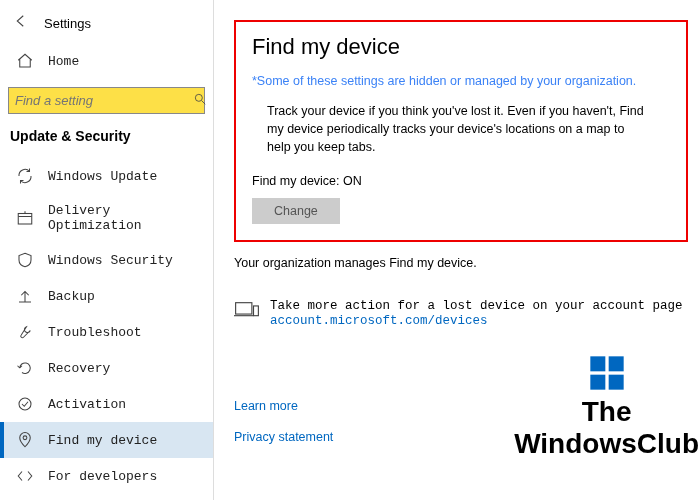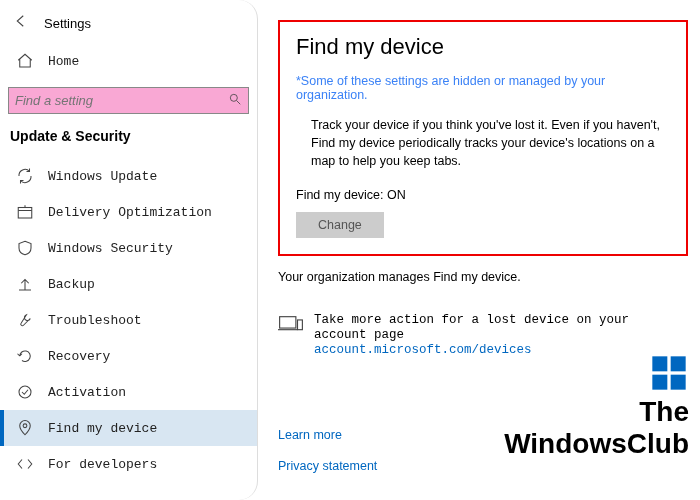--- a/index.html
+++ b/index.html
@@ -1,47 +1,47 @@
 <!DOCTYPE html>
 <html><head>
   <meta charset="utf-8">
   <style>
     * { box-sizing: border-box; margin: 0; padding: 0; }
     body { font-family: "Segoe UI", sans-serif; font-size: 13px; color: #000; background: #fff; width: 700px; height: 500px; overflow: hidden; }
     .window { display: flex; height: 100%; }
-    .sidebar { width: 258px; border-right: 1px solid #ddd; display: flex; flex-direction: column; padding-top: 4px; border-radius: 19px; }
+    .sidebar { width: 214px; border-right: 1px solid #ddd; display: flex; flex-direction: column; padding-top: 4px; }
     .header-row { display: flex; align-items: center; padding: 8px 8px 4px 8px; gap: 10px; }
     .back-arrow { font-size: 18px; color: #333; padding: 0 4px; }
     .app-title { font-size: 13px; }
     .nav { padding: 4px 0; overflow-y: auto; font-family: Liberation Mono, monospace; }
     .nav-item { display: flex; align-items: center; padding: 9px 8px 9px 16px; gap: 14px; cursor: default; position: relative; }
     .nav-item.active { background: #d8e6f2; }
     .nav-item.active::before { content: ""; position: absolute; left: 0; top: 0; bottom: 0; width: 4px; background: #0067c0; }
     .nav-item .icon { width: 18px; height: 18px; display: flex; align-items: center; justify-content: center; flex-shrink: 0; }
     .nav-item .label { font-size: 13px; color: #222; }
     .search-wrap { padding: 4px 8px 8px 8px; }
-    .search-box { display: flex; align-items: center; border: 1px solid #888; padding: 4px 6px; background: #f9a8d4; }
+    .search-box { display: flex; align-items: center; border: 1px solid #888; padding: 4px 6px; background: #fde047; }
     .search-input { flex: 1; border: none; outline: none; font-size: 13px; font-style: italic; color: #666; background: transparent; }
     .search-icon { flex-shrink: 0; }
     .category { padding: 6px 8px 10px 10px; font-weight: 600; font-size: 14px; }
     .main { flex: 1; padding: 20px 12px 12px 20px; position: relative; overflow: hidden; }
     .redbox { border: 2px solid #e00; padding: 12px 16px 16px 16px; margin-bottom: 14px; }
     .page-title { font-size: 22px; font-weight: 400; margin-bottom: 14px; }
     .org-warning { color: #3b82f6; font-size: 12.5px; margin-bottom: 14px; }
     .desc { font-size: 12.5px; line-height: 1.45; margin-bottom: 18px; max-width: 380px; margin-left: 15px; }
     .status { font-size: 12.5px; margin-bottom: 10px; }
     .change-btn { background: #ccc; border: none; padding: 6px 22px; font-size: 12.5px; color: #555; }
     .org-manages { font-size: 12.5px; margin-bottom: 28px; }
     .action-row { display: flex; gap: 10px; margin-bottom: 2px; align-items: flex-start; font-family: Liberation Mono, monospace; }
     .action-icon { flex-shrink: 0; margin-top: 2px; }
     .action-text { font-size: 12.5px; }
     .link { color: #0067c0; font-size: 12.5px; cursor: pointer; }
     .links { margin-top: 70px; }
     .links p { margin-bottom: 16px; }
-    .watermark { position: absolute; right: 11px; bottom: 40px; text-align: right; pointer-events: none; }
+    .watermark { position: absolute; right: 1px; bottom: 40px; text-align: center; pointer-events: none; }
     .watermark .wm-the { font-size: 28px; font-weight: 600; }
     .watermark .wm-club { font-size: 28px; font-weight: 600; }
     svg { stroke: #444; stroke-width: 1.4; fill: none; }
   </style>
 </head>
 <body>
 
 <div class="window">
   <div class="sidebar">
     <div class="header-row">

